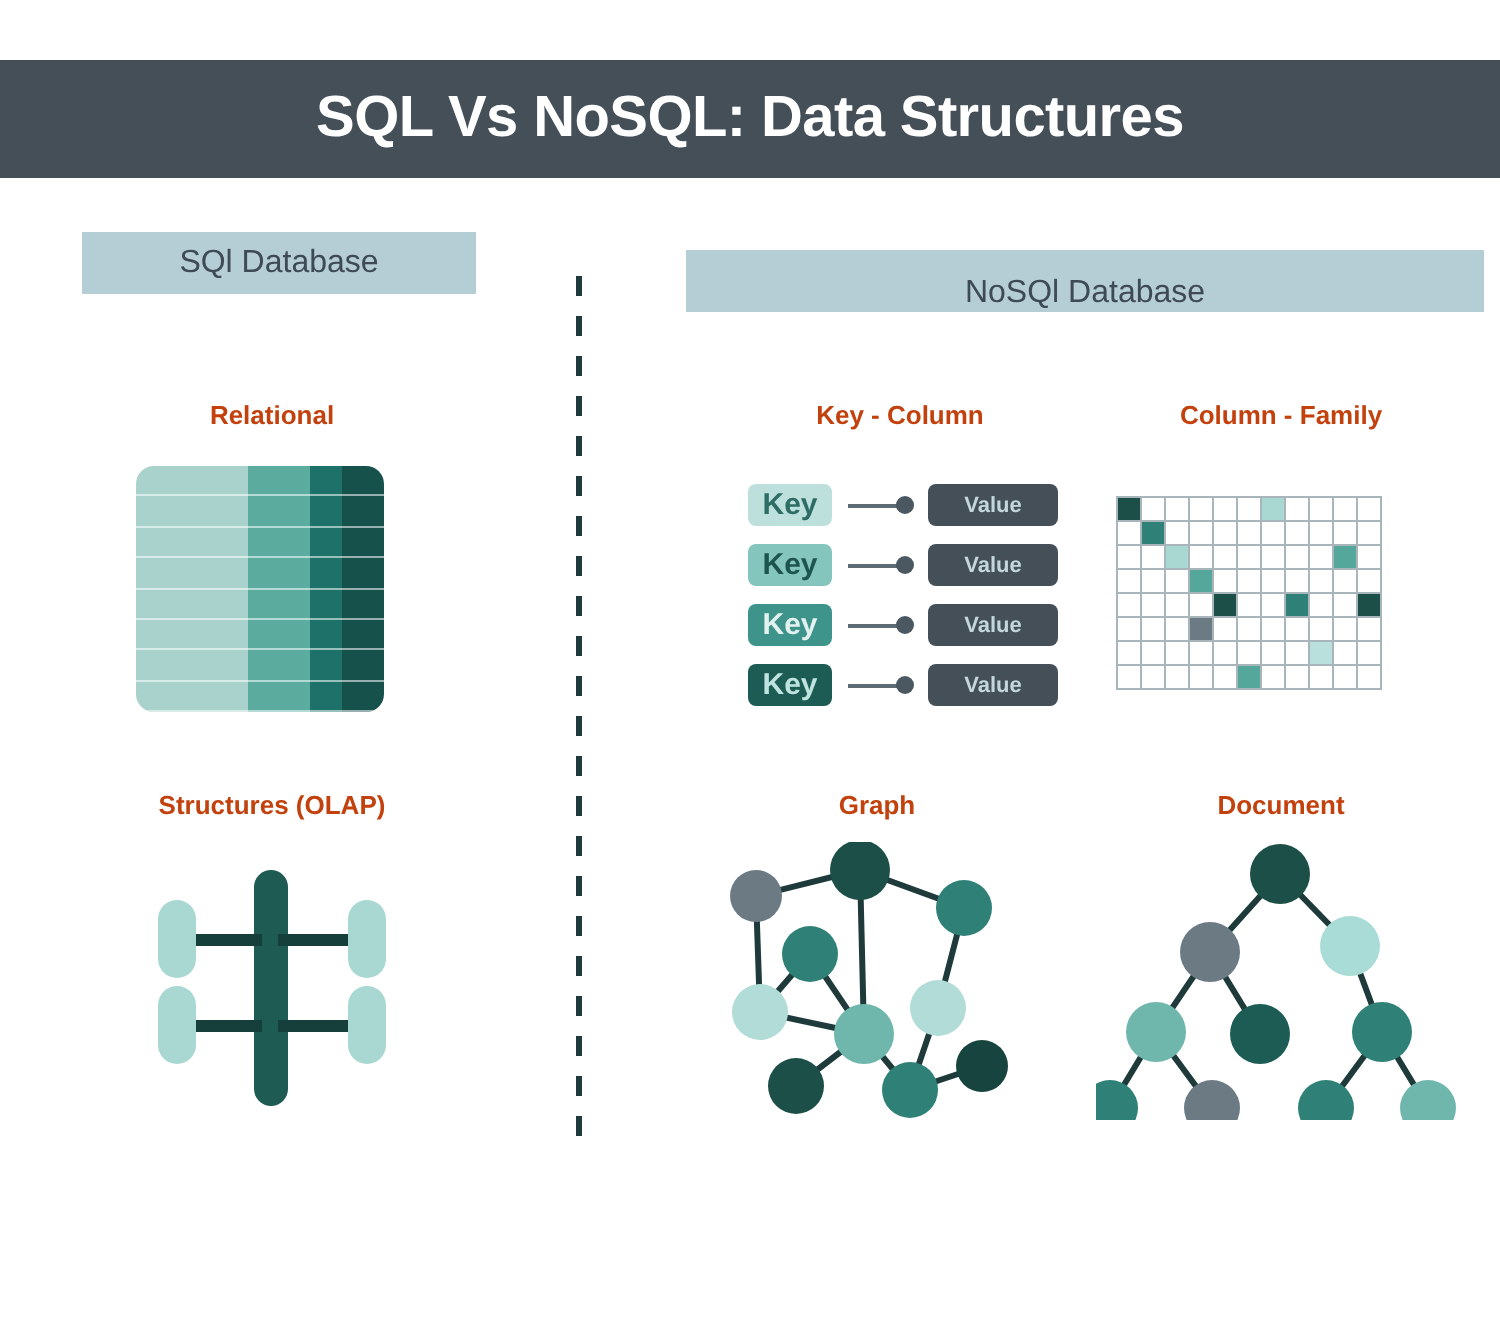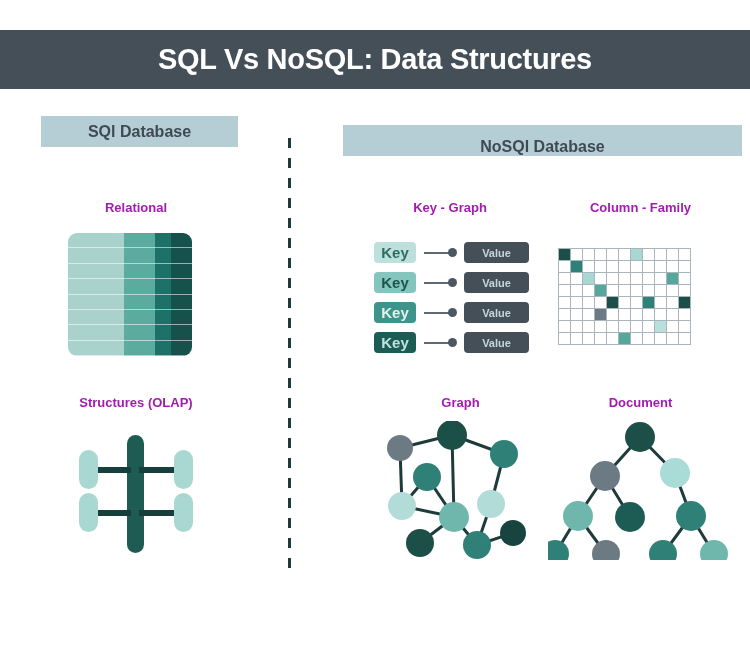--- a/index.html
+++ b/index.html
@@ -20,36 +20,36 @@
   .title-text {
     color: #ffffff; font-size: 29px; font-weight: bold;
     letter-spacing: -0.3px; white-space: nowrap;
   }
 
   
   .chip {
     position: absolute; background: #b5cdd4;
     display: flex; align-items: center; justify-content: center;
   }
-  .chip-text { color: #3e4a54; font-size: 16px; font-weight: bold; }
+  .chip-text { color: #3e4a54; font-size: 16px; font-weight: normal; }
   #chip-sql  { left: 41px;  top: 116px; width: 197px; height: 31px; }
   #chip-nosql{ left: 343px; top: 125px; width: 399px; height: 31px; align-items: flex-end; }
 
   
   .divider {
     position: absolute; left: 288px; top: 138px; width: 3px; height: 440px;
     background-image: linear-gradient(to bottom, #1f3a3a 0 10px, transparent 10px 20px);
     background-size: 3px 20px;
   }
 
   
   .panel { position: absolute; }
   .panel-label {
     position: absolute; width: 100%; text-align: center;
-    font-size: 13px; font-weight: bold; color: #a21caf; top: 0;
+    font-size: 13px; font-weight: bold; color: #c2410c; top: 0;
   }
 
   
   #p-relational { left: 36px;  top: 200px; width: 200px; height: 170px; }
   .rel-table {
     position: absolute; left: 32px; top: 33px; width: 124px; height: 123px;
     border-radius: 9px; overflow: hidden; display: flex;
   }
   .rel-col { height: 100%; }
   .rel-rows {
@@ -100,21 +100,21 @@
     display: grid; grid-template-columns: repeat(11, 12px);
     grid-auto-rows: 12px;
     border-left: 1px solid #a8b6bc; border-top: 1px solid #a8b6bc;
   }
   .cf-cell {
     border-right: 1px solid #a8b6bc; border-bottom: 1px solid #a8b6bc;
     background: #ffffff;
   }
 
   
-  #p-graph { left: 378px; top: 395px; width: 165px; height: 165px; }
+  #p-graph { left: 356px; top: 395px; width: 165px; height: 165px; }
   #p-document { left: 548px; top: 395px; width: 185px; height: 165px; }
   .svg-holder { position: absolute; left: 0; top: 26px; width: 100%; height: 139px; }
 </style>
 </head>
 <body>
 
 <div id="page">
 
   <div class="title-bar">
     <div class="title-text">SQL Vs NoSQL: Data Structures</div>
@@ -158,21 +158,21 @@
         <div class="olap-pill" style="left: 43px; top: 55px; background: rgb(169, 216, 211);"></div>
         <div class="olap-pill" style="left: 138px; top: 55px; background: rgb(169, 216, 211);"></div>
         <div class="olap-bar" style="left: 57px; top: 115px; width: 38px; background: rgb(22, 63, 59);"></div>
         <div class="olap-bar" style="left: 103px; top: 115px; width: 38px; background: rgb(22, 63, 59);"></div>
         <div class="olap-pill" style="left: 43px; top: 98px; background: rgb(169, 216, 211);"></div>
         <div class="olap-pill" style="left: 138px; top: 98px; background: rgb(169, 216, 211);"></div>
       </div>
   </div>
 
   <div class="panel" id="p-keyvalue">
-    <div class="panel-label">Key - Graph</div>
+    <div class="panel-label">Key - Column</div>
     <div id="kv-art">
         <div class="kv-row" style="top: 42px;">
           <div class="kv-key" style="background: rgb(189, 224, 220); color: rgb(46, 109, 102);">Key</div>
           <div class="kv-line" style="background: rgb(94, 107, 117);"></div>
           <div class="kv-dot"></div>
           <div class="kv-value" style="background: rgb(69, 79, 88); color: rgb(195, 214, 220);">Value</div>
         </div>
         <div class="kv-row" style="top: 72px;">
           <div class="kv-key" style="background: rgb(132, 198, 189); color: rgb(29, 85, 78);">Key</div>
           <div class="kv-line" style="background: rgb(94, 107, 117);"></div>

